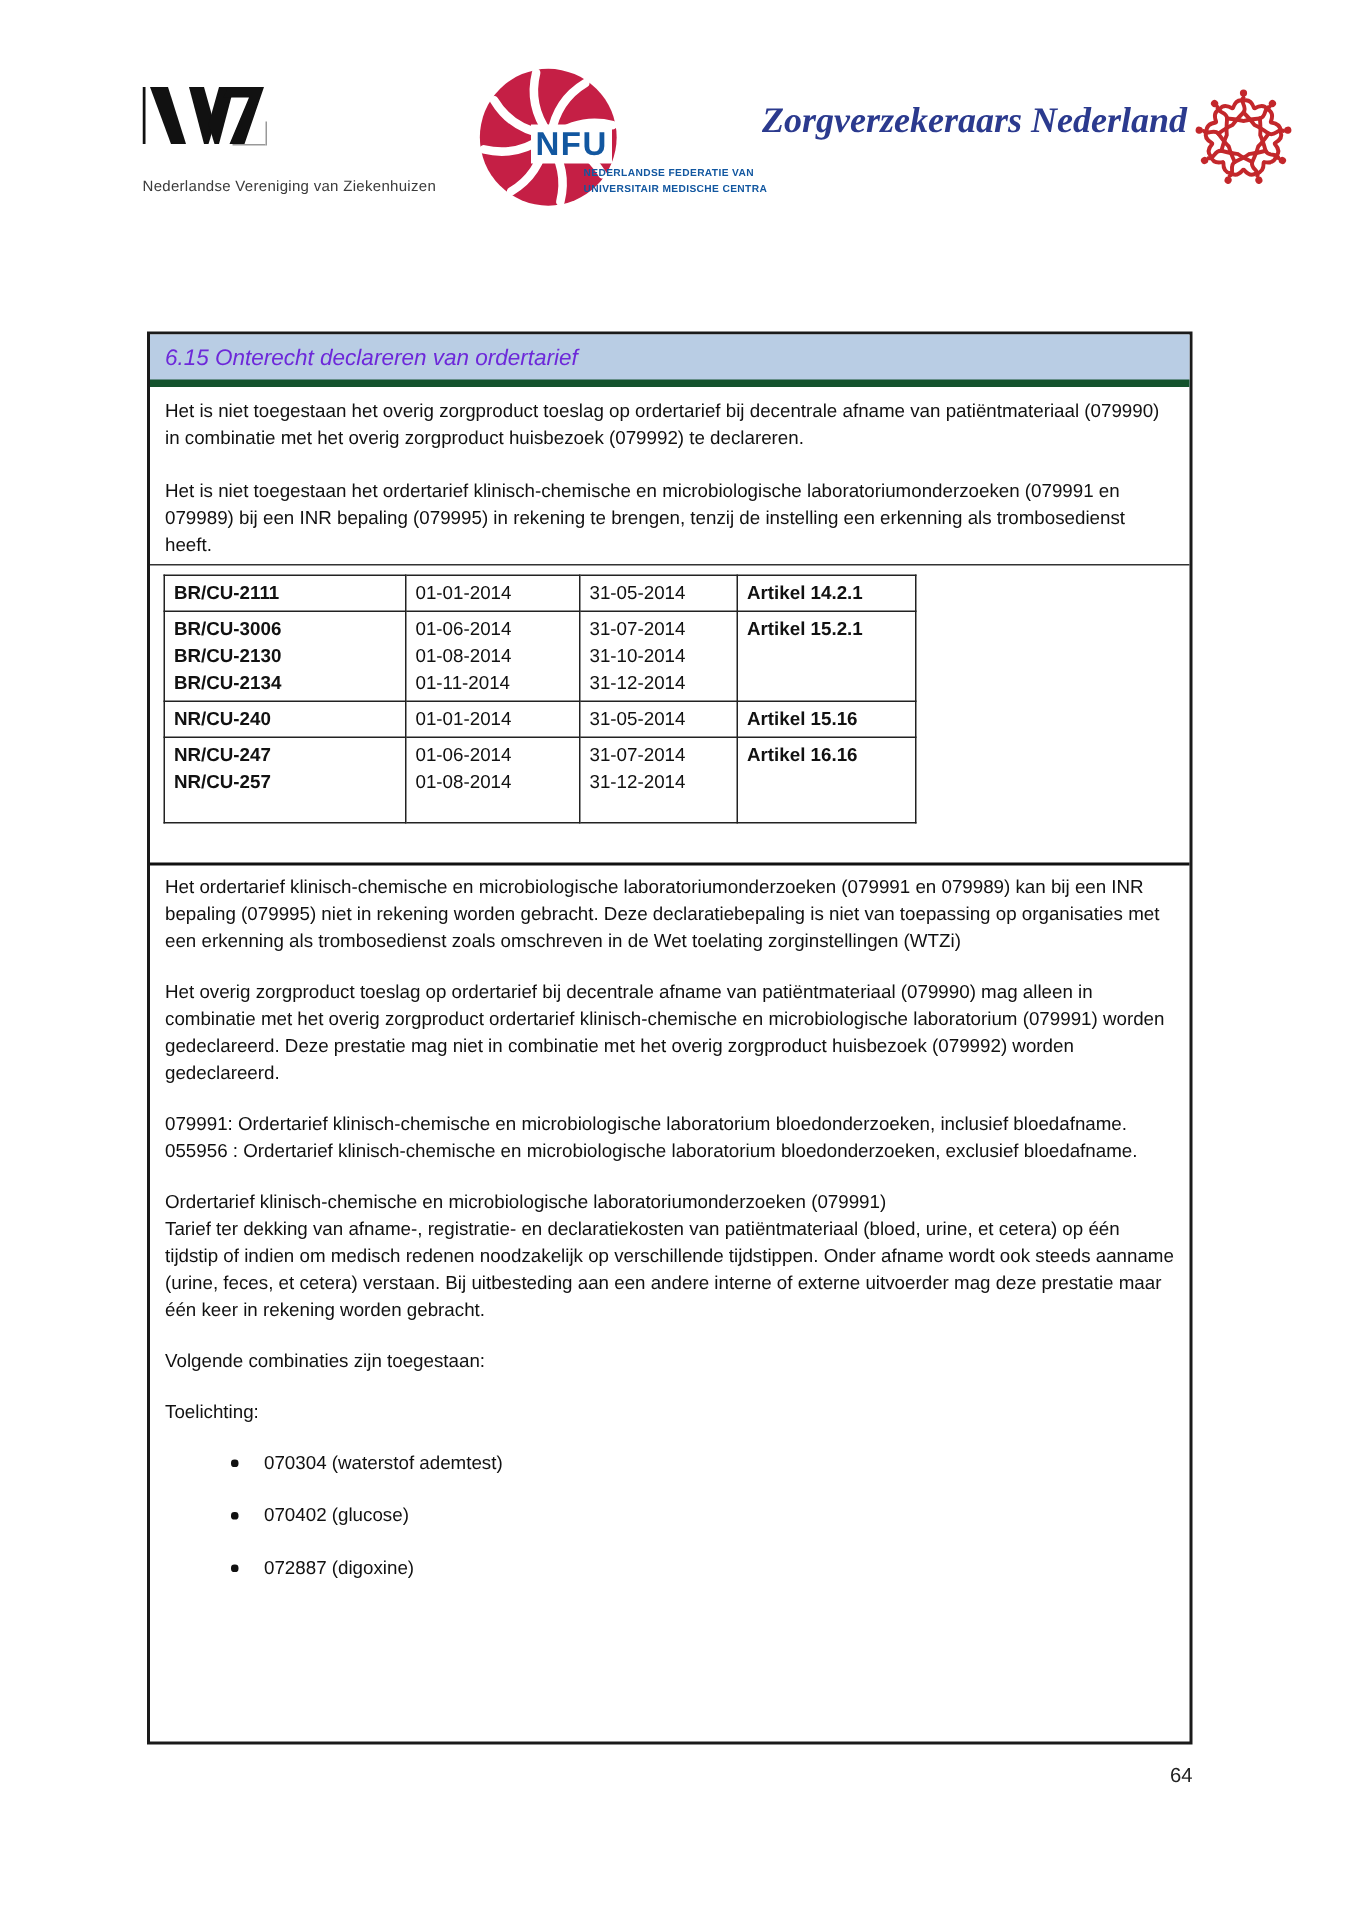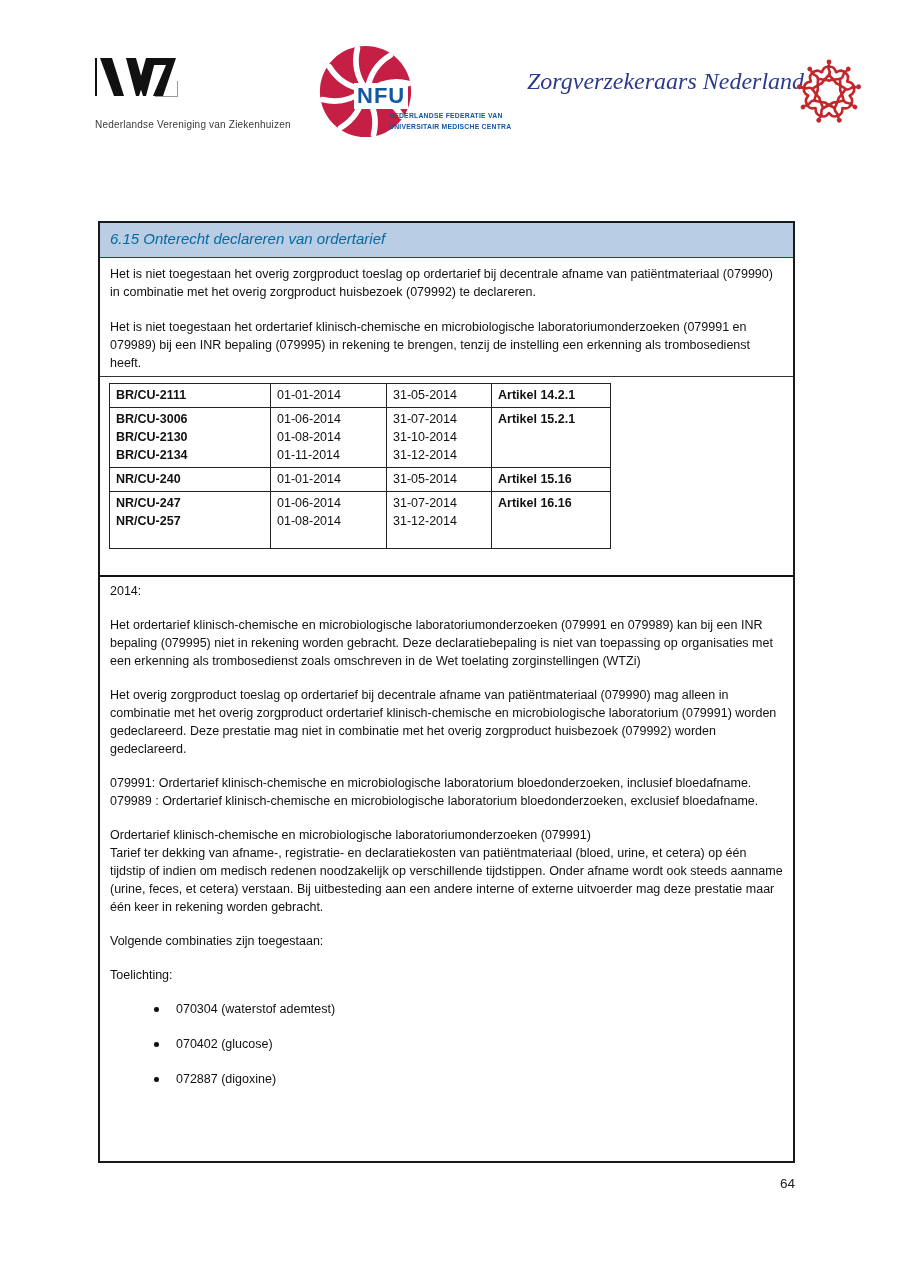--- a/index.html
+++ b/index.html
@@ -9,28 +9,28 @@
   }
   
   .nvz-logo{position:absolute;left:95px;top:57px;}
   .nvz-tagline{position:absolute;left:95px;top:119px;font-size:10px;color:#3a3a3a;letter-spacing:.2px;}
   .nfu-wrap{position:absolute;left:318px;top:44px;width:210px;height:95px;}
   .nfu-circle{position:absolute;left:0;top:0;}
   .nfu-abbr{position:absolute;left:36px;top:39px;font-size:22px;font-weight:bold;color:var(--nfu-blue);
     background:#fff;padding:0 3px;letter-spacing:1px;}
   .nfu-line1{position:absolute;left:71px;top:68px;font-size:6.8px;font-weight:bold;color:var(--nfu-blue);letter-spacing:.25px;white-space:nowrap;}
   .nfu-line2{position:absolute;left:71px;top:79px;font-size:6.8px;font-weight:bold;color:var(--nfu-blue);letter-spacing:.25px;white-space:nowrap;}
-  .zn-wordmark{position:absolute;left:527px;top:68px;font-family:"Liberation Serif","DejaVu Serif",serif;
-    font-style:italic;font-weight:normal;font-size:24px;color:var(--zn-blue);white-space:nowrap;}
+  .zn-wordmark{position:absolute;left:508px;top:68px;font-family:"Liberation Serif","DejaVu Serif",serif;
+    font-style:italic;font-weight:bold;font-size:24px;color:var(--zn-blue);white-space:nowrap;}
   .zn-figures{position:absolute;left:788px;top:48px;}
   
   .docbox{position:absolute;left:98px;top:221px;width:697px;height:942px;
     border:2px solid #1a1a1a;box-sizing:border-box;background:#fff;font-size:12.5px;line-height:18px;}
-  .bar{height:35px;background:var(--header-bar-bg);border-bottom:1px solid #14532d;
-    box-sizing:border-box;padding:7px 0 0 10px;font-style:italic;font-size:15px;color:#0369a1;}
+  .bar{height:35px;background:var(--header-bar-bg);border-bottom:5px solid #14532d;
+    box-sizing:border-box;padding:7px 0 0 10px;font-style:italic;font-size:15px;color:#6d28d9;}
   .intro{height:118px;box-sizing:border-box;padding:7px 10px 0 10px;overflow:hidden;}
   .intro p{margin:0 0 17px 0;}
   .reg{height:199px;box-sizing:border-box;border-top:1px solid #333;padding:6px 10px 0 9px;overflow:hidden;}
   .reg-heading{margin:0 0 11px 1px;font-size:15.5px;font-style:italic;font-weight:bold;color:var(--heading-blue);}
   table.regtable{border-collapse:collapse;margin-left:0;}
   table.regtable td{border:1.6px solid #222;vertical-align:top;padding:2px 6px 3px 6px;font-size:12.5px;line-height:18px;}
   td.c-code{width:148px;font-weight:bold;}
   td.c-start{width:103px;}
   td.c-end{width:92px;}
   td.c-art{width:106px;font-weight:bold;}
@@ -183,25 +183,24 @@
           </td>
           <td class="c-art">
                 <div>Artikel 16.16</div>
               </td>
         </tr>
       </tbody>
         </table>
     </div>
 
     <div class="main">
-      <p>2014:</p>
       <p>Het ordertarief klinisch-chemische en microbiologische laboratoriumonderzoeken (079991 en 079989) kan bij een INR bepaling (079995) niet in rekening worden gebracht. Deze declaratiebepaling is niet van toepassing op organisaties met een erkenning als trombosedienst zoals omschreven in de Wet toelating zorginstellingen (WTZi)</p>
       <p>Het overig zorgproduct toeslag op ordertarief bij decentrale afname van patiëntmateriaal (079990) mag alleen in combinatie met het overig zorgproduct ordertarief klinisch-chemische en microbiologische laboratorium (079991) worden gedeclareerd. Deze prestatie mag niet in combinatie met het overig zorgproduct huisbezoek (079992) worden gedeclareerd.</p>
       <p class="m0">079991: Ordertarief klinisch-chemische en microbiologische laboratorium bloedonderzoeken, inclusief bloedafname.</p>
-      <p>079989 : Ordertarief klinisch-chemische en microbiologische laboratorium bloedonderzoeken, exclusief bloedafname.</p>
+      <p>055956 : Ordertarief klinisch-chemische en microbiologische laboratorium bloedonderzoeken, exclusief bloedafname.</p>
       <p class="gap-extra">
         <span>Ordertarief klinisch-chemische en microbiologische laboratoriumonderzoeken (079991)</span><br>
         <span>Tarief ter dekking van afname-, registratie- en declaratiekosten van patiëntmateriaal (bloed, urine, et cetera) op één tijdstip of indien om medisch redenen noodzakelijk op verschillende tijdstippen. Onder afname wordt ook steeds aanname (urine, feces, et cetera) verstaan. Bij uitbesteding aan een andere interne of externe uitvoerder mag deze prestatie maar één keer in rekening worden gebracht.</span>
       </p>
       <p>Volgende combinaties zijn toegestaan:</p>
       <p>Toelichting:</p>
       <ul class="combo">
         <li><span class="dot"></span><span>070304 (waterstof ademtest)</span></li>
         <li><span class="dot"></span><span>070402 (glucose)</span></li>
         <li><span class="dot"></span><span>072887 (digoxine)</span></li>

